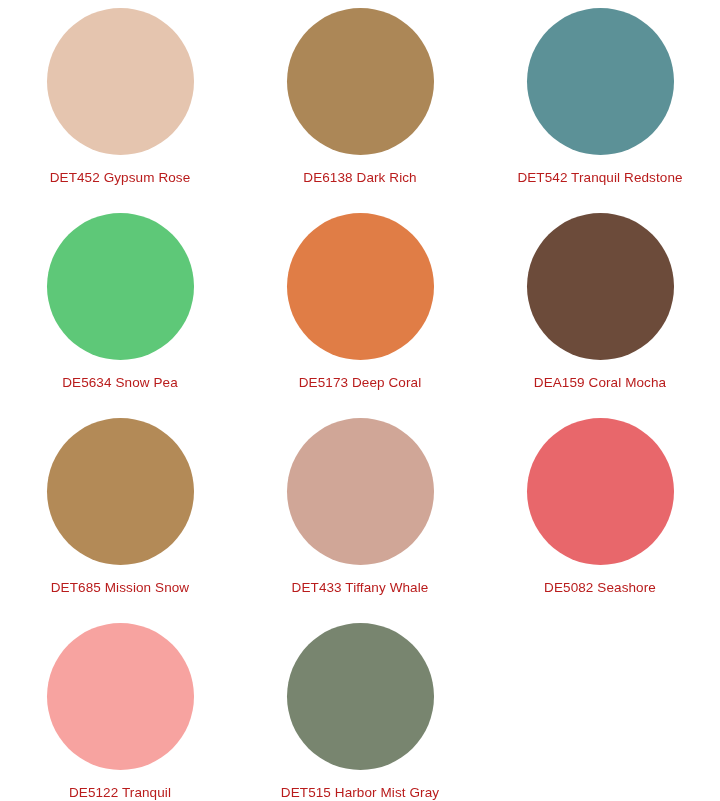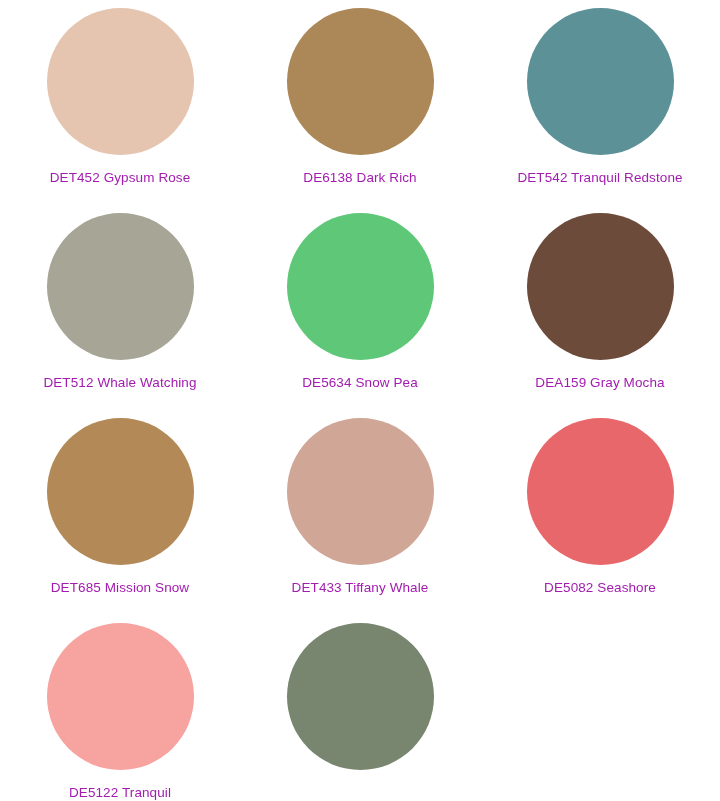--- a/index.html
+++ b/index.html
@@ -34,21 +34,21 @@
   .swatch-circle {
     width: 147px;
     height: 147px;
     border-radius: 50%;
     flex: 0 0 auto;
   }
   .swatch-label {
     margin-top: 15px;
     font-size: 13.5px;
     line-height: 16px;
-    color: #a21caf;
+    color: #b91c1c;
     text-align: left;
     letter-spacing: 0.1px;
     white-space: nowrap;
   }
 </style>
 </head>
 <body style="background-color: rgb(255, 255, 255);">
 
 <main id="palette-grid">
 
@@ -60,34 +60,34 @@
   <div class="swatch-cell">
     <div class="swatch-circle" style="background-color: rgb(172, 135, 87);"></div>
     <div class="swatch-label">DE6138 Dark Rich</div>
   </div>
 
   <div class="swatch-cell">
     <div class="swatch-circle" style="background-color: rgb(92, 145, 151);"></div>
     <div class="swatch-label">DET542 Tranquil Redstone</div>
   </div>
 
-  <div class="swatch-cell">
-    <div class="swatch-circle" style="background-color: rgb(166, 165, 150);"></div>
-    <div class="swatch-label">DET512 Whale Watching</div>
-  </div>
 
   <div class="swatch-cell">
     <div class="swatch-circle" style="background-color: rgb(94, 200, 120);"></div>
     <div class="swatch-label">DE5634 Snow Pea</div>
   </div>
 
+  <div class="swatch-cell">
+    <div class="swatch-circle" style="background-color: rgb(224, 125, 70);"></div>
+    <div class="swatch-label">DE5173 Deep Coral</div>
+  </div>
 
   <div class="swatch-cell">
     <div class="swatch-circle" style="background-color: rgb(108, 75, 58);"></div>
-    <div class="swatch-label">DEA159 Gray Mocha</div>
+    <div class="swatch-label">DEA159 Coral Mocha</div>
   </div>
 
   <div class="swatch-cell">
     <div class="swatch-circle" style="background-color: rgb(179, 138, 87);"></div>
     <div class="swatch-label">DET685 Mission Snow</div>
   </div>
 
   <div class="swatch-cell">
     <div class="swatch-circle" style="background-color: rgb(208, 166, 151);"></div>
     <div class="swatch-label">DET433 Tiffany Whale</div>
@@ -98,15 +98,16 @@
     <div class="swatch-label">DE5082 Seashore</div>
   </div>
 
   <div class="swatch-cell">
     <div class="swatch-circle" style="background-color: rgb(247, 163, 160);"></div>
     <div class="swatch-label">DE5122 Tranquil</div>
   </div>
 
   <div class="swatch-cell">
     <div class="swatch-circle" style="background-color: rgb(120, 133, 111);"></div>
+    <div class="swatch-label">DET515 Harbor Mist Gray</div>
   </div>
 
 </main>
 
 </body></html>

